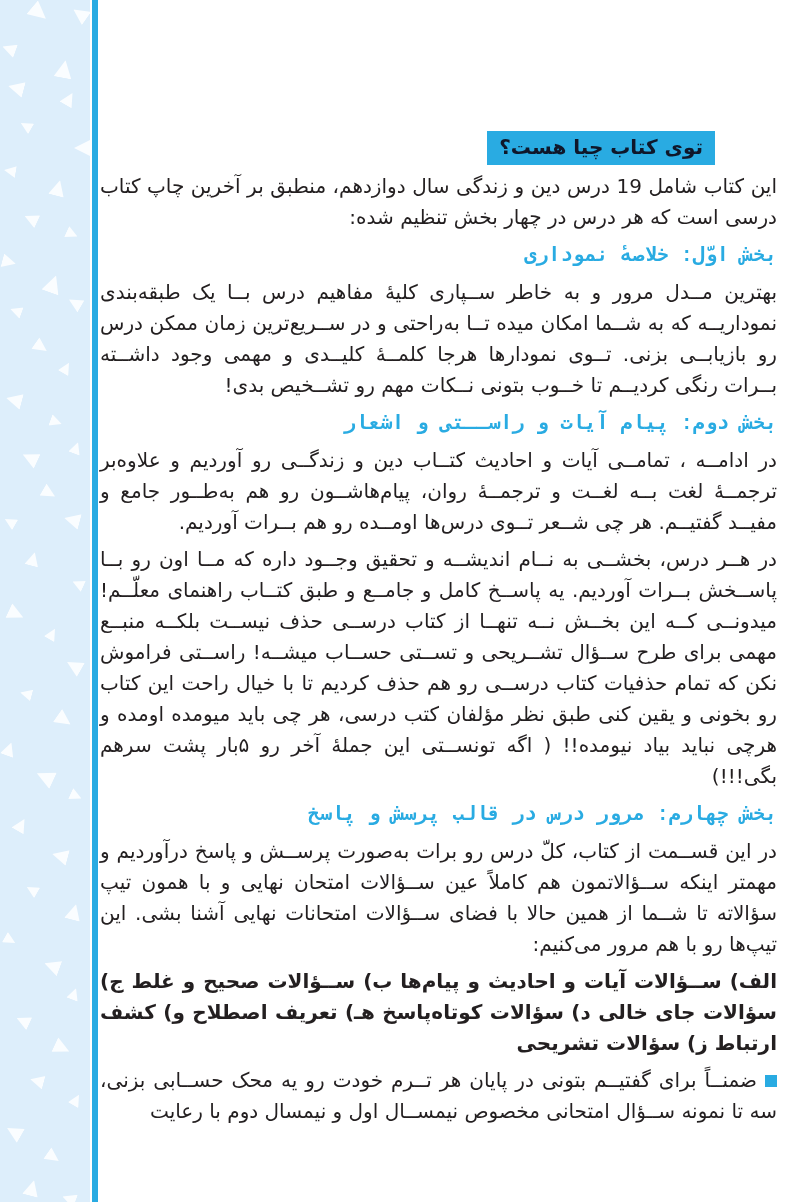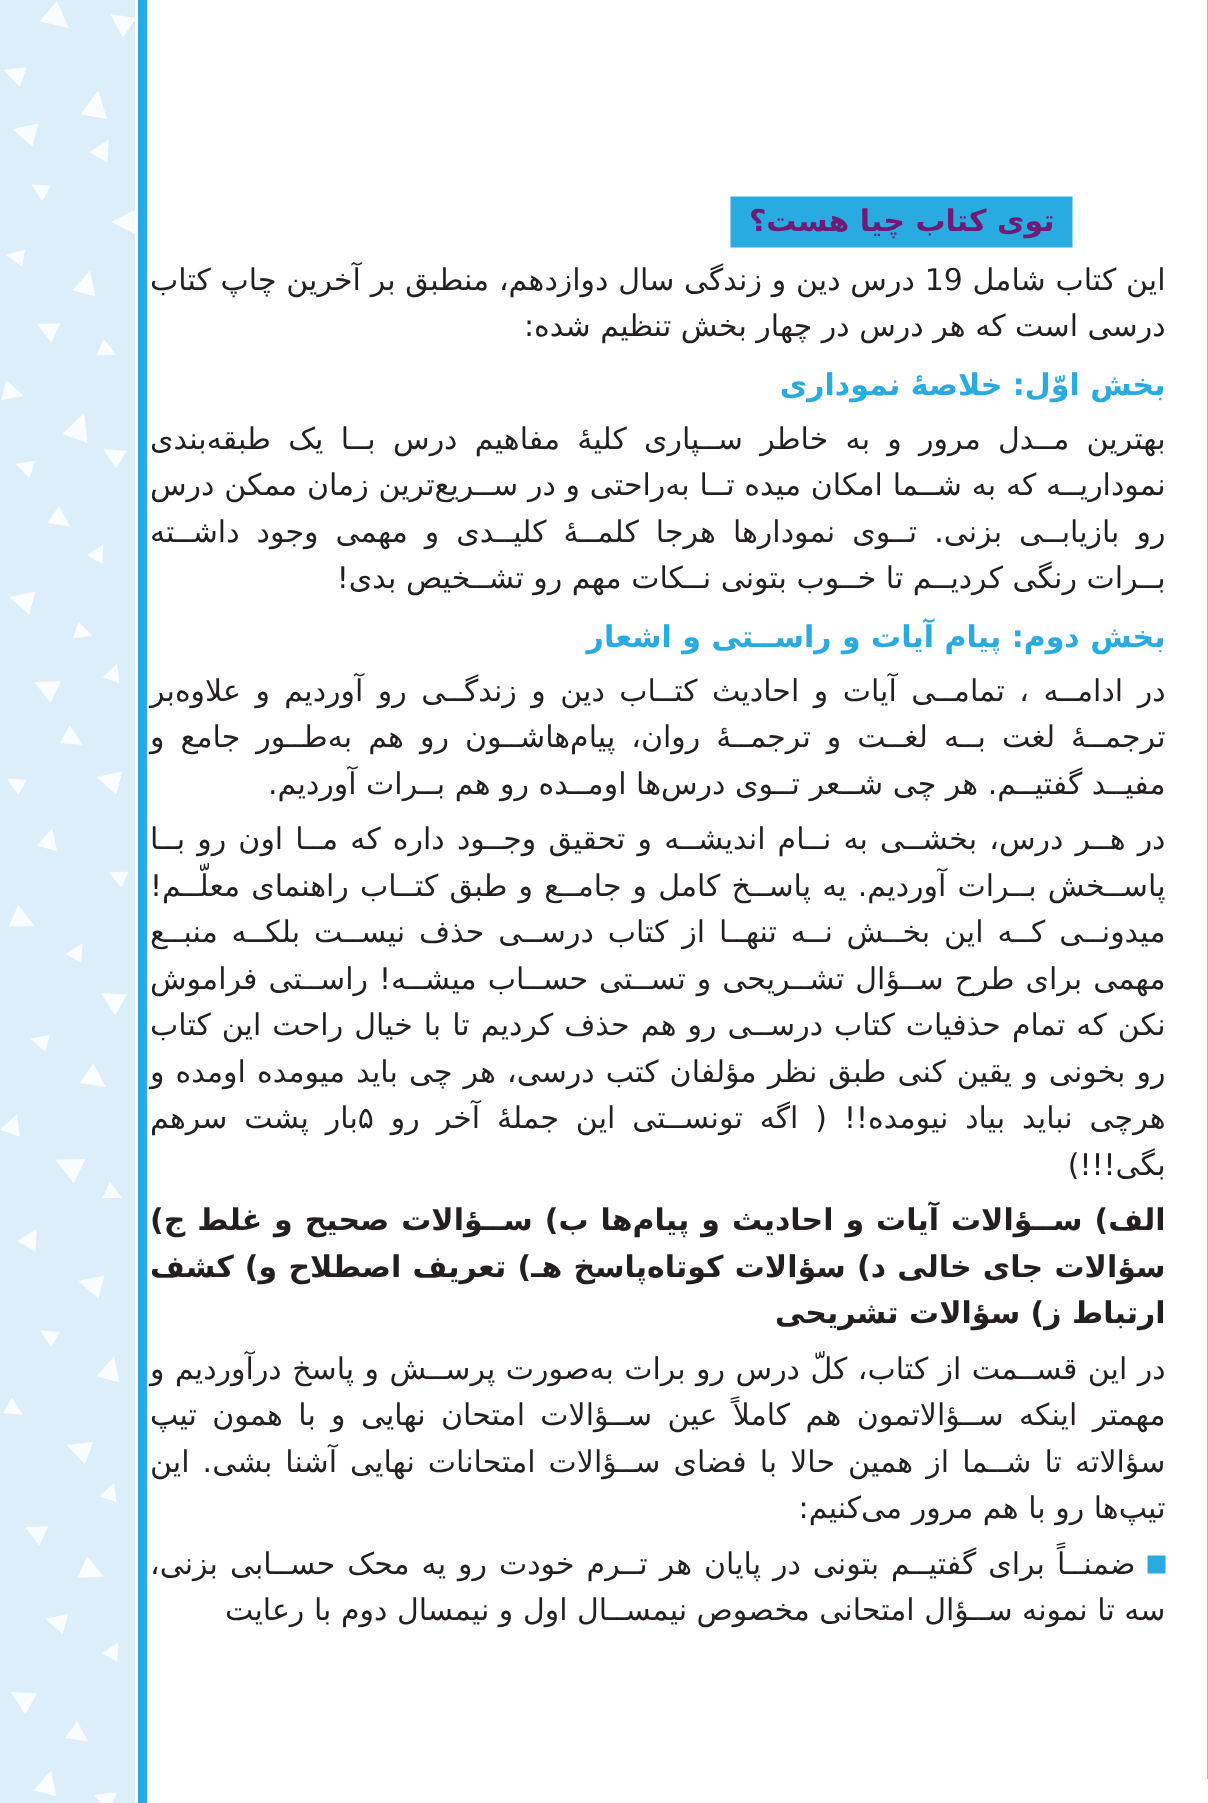--- a/index.html
+++ b/index.html
@@ -36,41 +36,42 @@
   .content{
     position:absolute;
     left:100px;top:131px;width:677px;
     direction:rtl;
     text-align:justify;
     color:var(--text);
   }
   .titlebox{
     display:inline-block;
     background:var(--accent);
-    color:#701a75;
+    color:#0f172a;
     font-weight:bold;
     font-size:20px;
     line-height:24px;
     padding:4px 12px 6px 12px;
     margin-right:62px;
   }
   p.body{
     margin:6px 0 0 0;
     font-size:20px;
     line-height:31px;
     text-align:justify;
   }
   p.bold{font-weight:bold;}
   h2.sec{
     margin:8px 0 0 0;
     font-size:20px;
     line-height:30px;
     font-weight:bold;
     color:var(--accent);
     text-align:right;
+    font-family:Liberation Mono, monospace;
   }
   .sq{
     display:inline-block;
     width:12px;height:12px;
     background:var(--accent);
     margin-left:8px;
   }
 </style>
 </head>
 <body>
@@ -138,20 +139,21 @@
     <p class="body">این کتاب شامل 19 درس دین و زندگی سال دوازدهم، منطبق بر آخرین چاپ کتاب درسی است که هر درس در چهار بخش تنظیم شده:</p>
 
     <h2 class="sec">بخش اوّل: خلاصهٔ نموداری</h2>
     <p class="body">بهترین مــدل مرور و به خاطر ســپاری کلیهٔ مفاهیم درس بــا یک طبقه‌بندی نموداریــه که به شــما امکان میده تــا به‌راحتی و در ســریع‌ترین زمان ممکن درس رو بازیابــی بزنی. تــوی نمودارها هرجا کلمــهٔ کلیــدی و مهمی وجود داشــته بــرات رنگی کردیــم تا خــوب بتونی نــکات مهم رو تشــخیص بدی!</p>
 
     <h2 class="sec">بخش دوم: پیام آیات و راســتی و اشعار</h2>
     <p class="body">در ادامــه ، تمامــی آیات و احادیث کتــاب دین و زندگــی رو آوردیم و علاوه‌بر ترجمــهٔ لغت بــه لغــت و ترجمــهٔ روان، پیام‌هاشــون رو هم به‌طــور جامع و مفیــد گفتیــم. هر چی شــعر تــوی درس‌ها اومــده رو هم بــرات آوردیم.</p>
 
     <p class="body">در هــر درس، بخشــی به نــام اندیشــه و تحقیق وجــود داره که مــا اون رو بــا پاســخش بــرات آوردیم. یه پاســخ کامل و جامــع و طبق کتــاب راهنمای معلّــم! میدونــی کــه این بخــش نــه تنهــا از کتاب درســی حذف نیســت بلکــه منبــع مهمی برای طرح ســؤال تشــریحی و تســتی حســاب میشــه! راســتی فراموش نکن که تمام حذفیات کتاب درســی رو هم حذف کردیم تا با خیال راحت این کتاب رو بخونی و یقین کنی طبق نظر مؤلفان کتب درسی، هر چی باید میومده اومده و هرچی نباید بیاد نیومده!! ( اگه تونســتی این جملهٔ آخر رو ۵بار پشت سرهم بگی!!!)</p>
 
+    <h2 class="sec">بخش چهارم: مرور درس در قالب پرسش و پاسخ</h2>
+    <p class="body">در این قســمت از کتاب، کلّ درس رو برات به‌صورت پرســش و پاسخ درآوردیم و مهمتر اینکه ســؤالاتمون هم کاملاً عین ســؤالات امتحان نهایی و با همون تیپ سؤالاته تا شــما از همین حالا با فضای ســؤالات امتحانات نهایی آشنا بشی. این تیپ‌ها رو با هم مرور می‌کنیم:</p>
+
     <p class="body bold">الف) ســؤالات آیات و احادیث و پیام‌ها ب) ســؤالات صحیح و غلط ج) سؤالات جای خالی د) سؤالات کوتاه‌پاسخ هـ) تعریف اصطلاح و) کشف ارتباط ز) سؤالات تشریحی</p>
-
-    <p class="body">در این قســمت از کتاب، کلّ درس رو برات به‌صورت پرســش و پاسخ درآوردیم و مهمتر اینکه ســؤالاتمون هم کاملاً عین ســؤالات امتحان نهایی و با همون تیپ سؤالاته تا شــما از همین حالا با فضای ســؤالات امتحانات نهایی آشنا بشی. این تیپ‌ها رو با هم مرور می‌کنیم:</p>
 
     <p class="body"><span class="sq"></span><span>ضمنــاً برای گفتیــم بتونی در پایان هر تــرم خودت رو یه محک حســابی بزنی، سه تا نمونه ســؤال امتحانی مخصوص نیمســال اول و نیمسال دوم با رعایت</span></p>
 
   </main>
 </div>
 
 </body></html>

